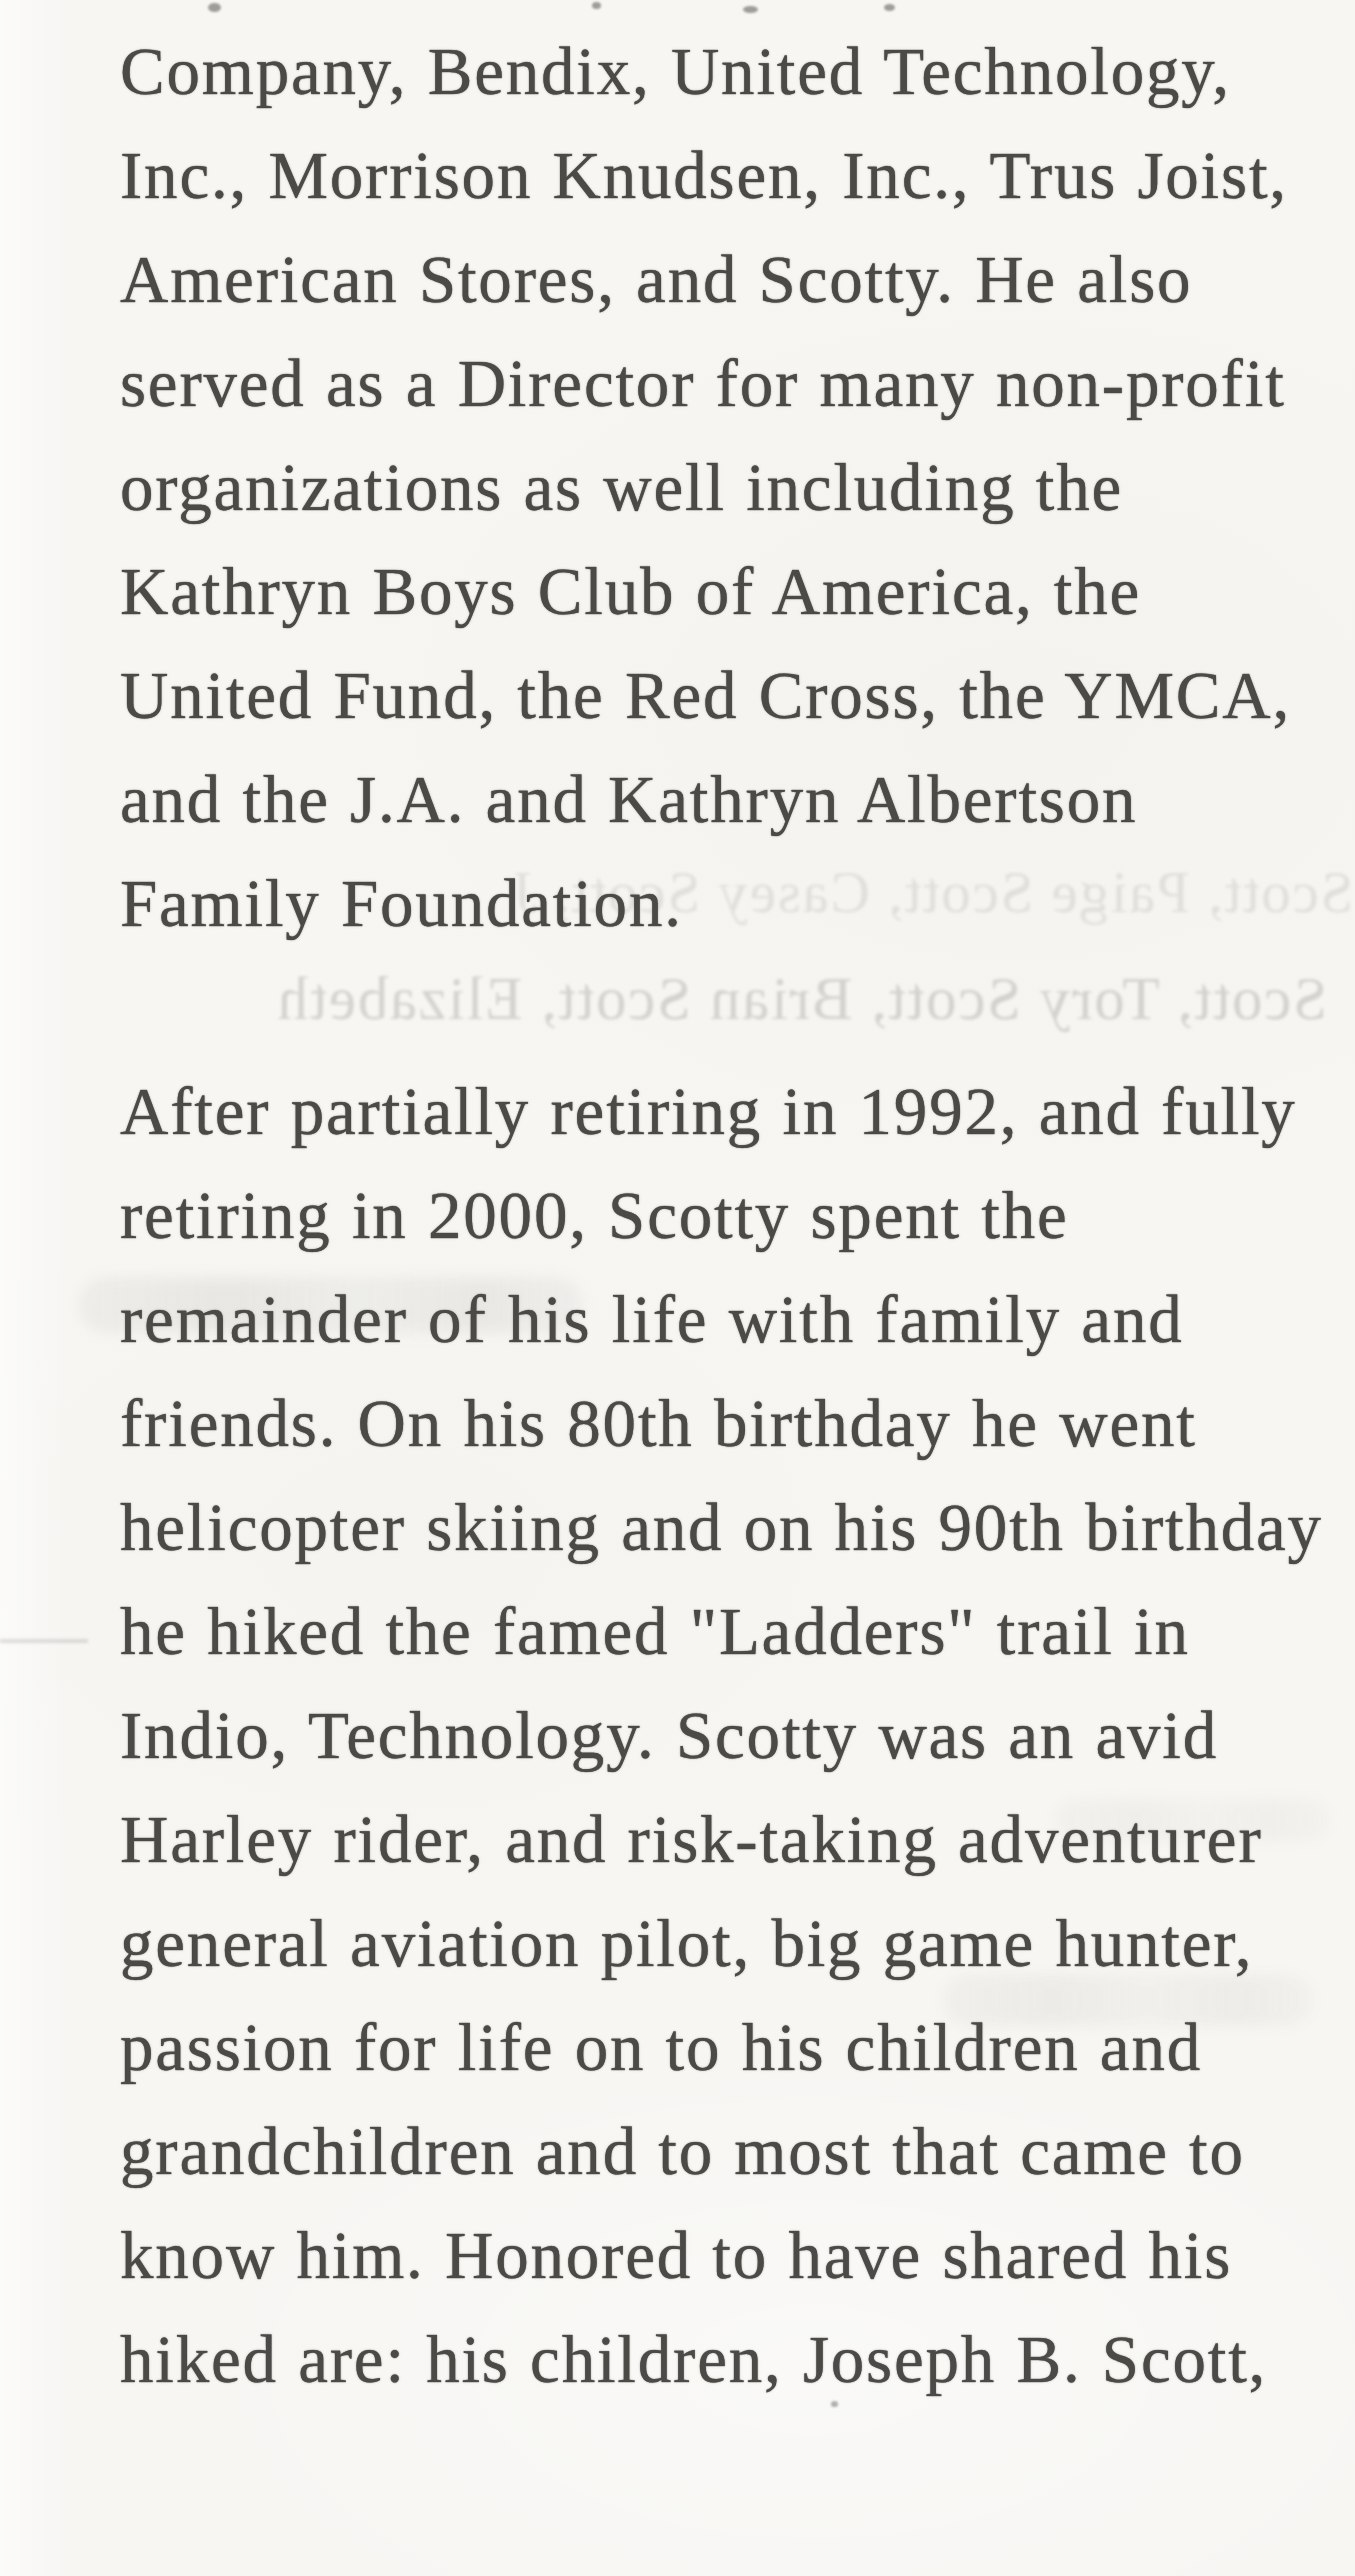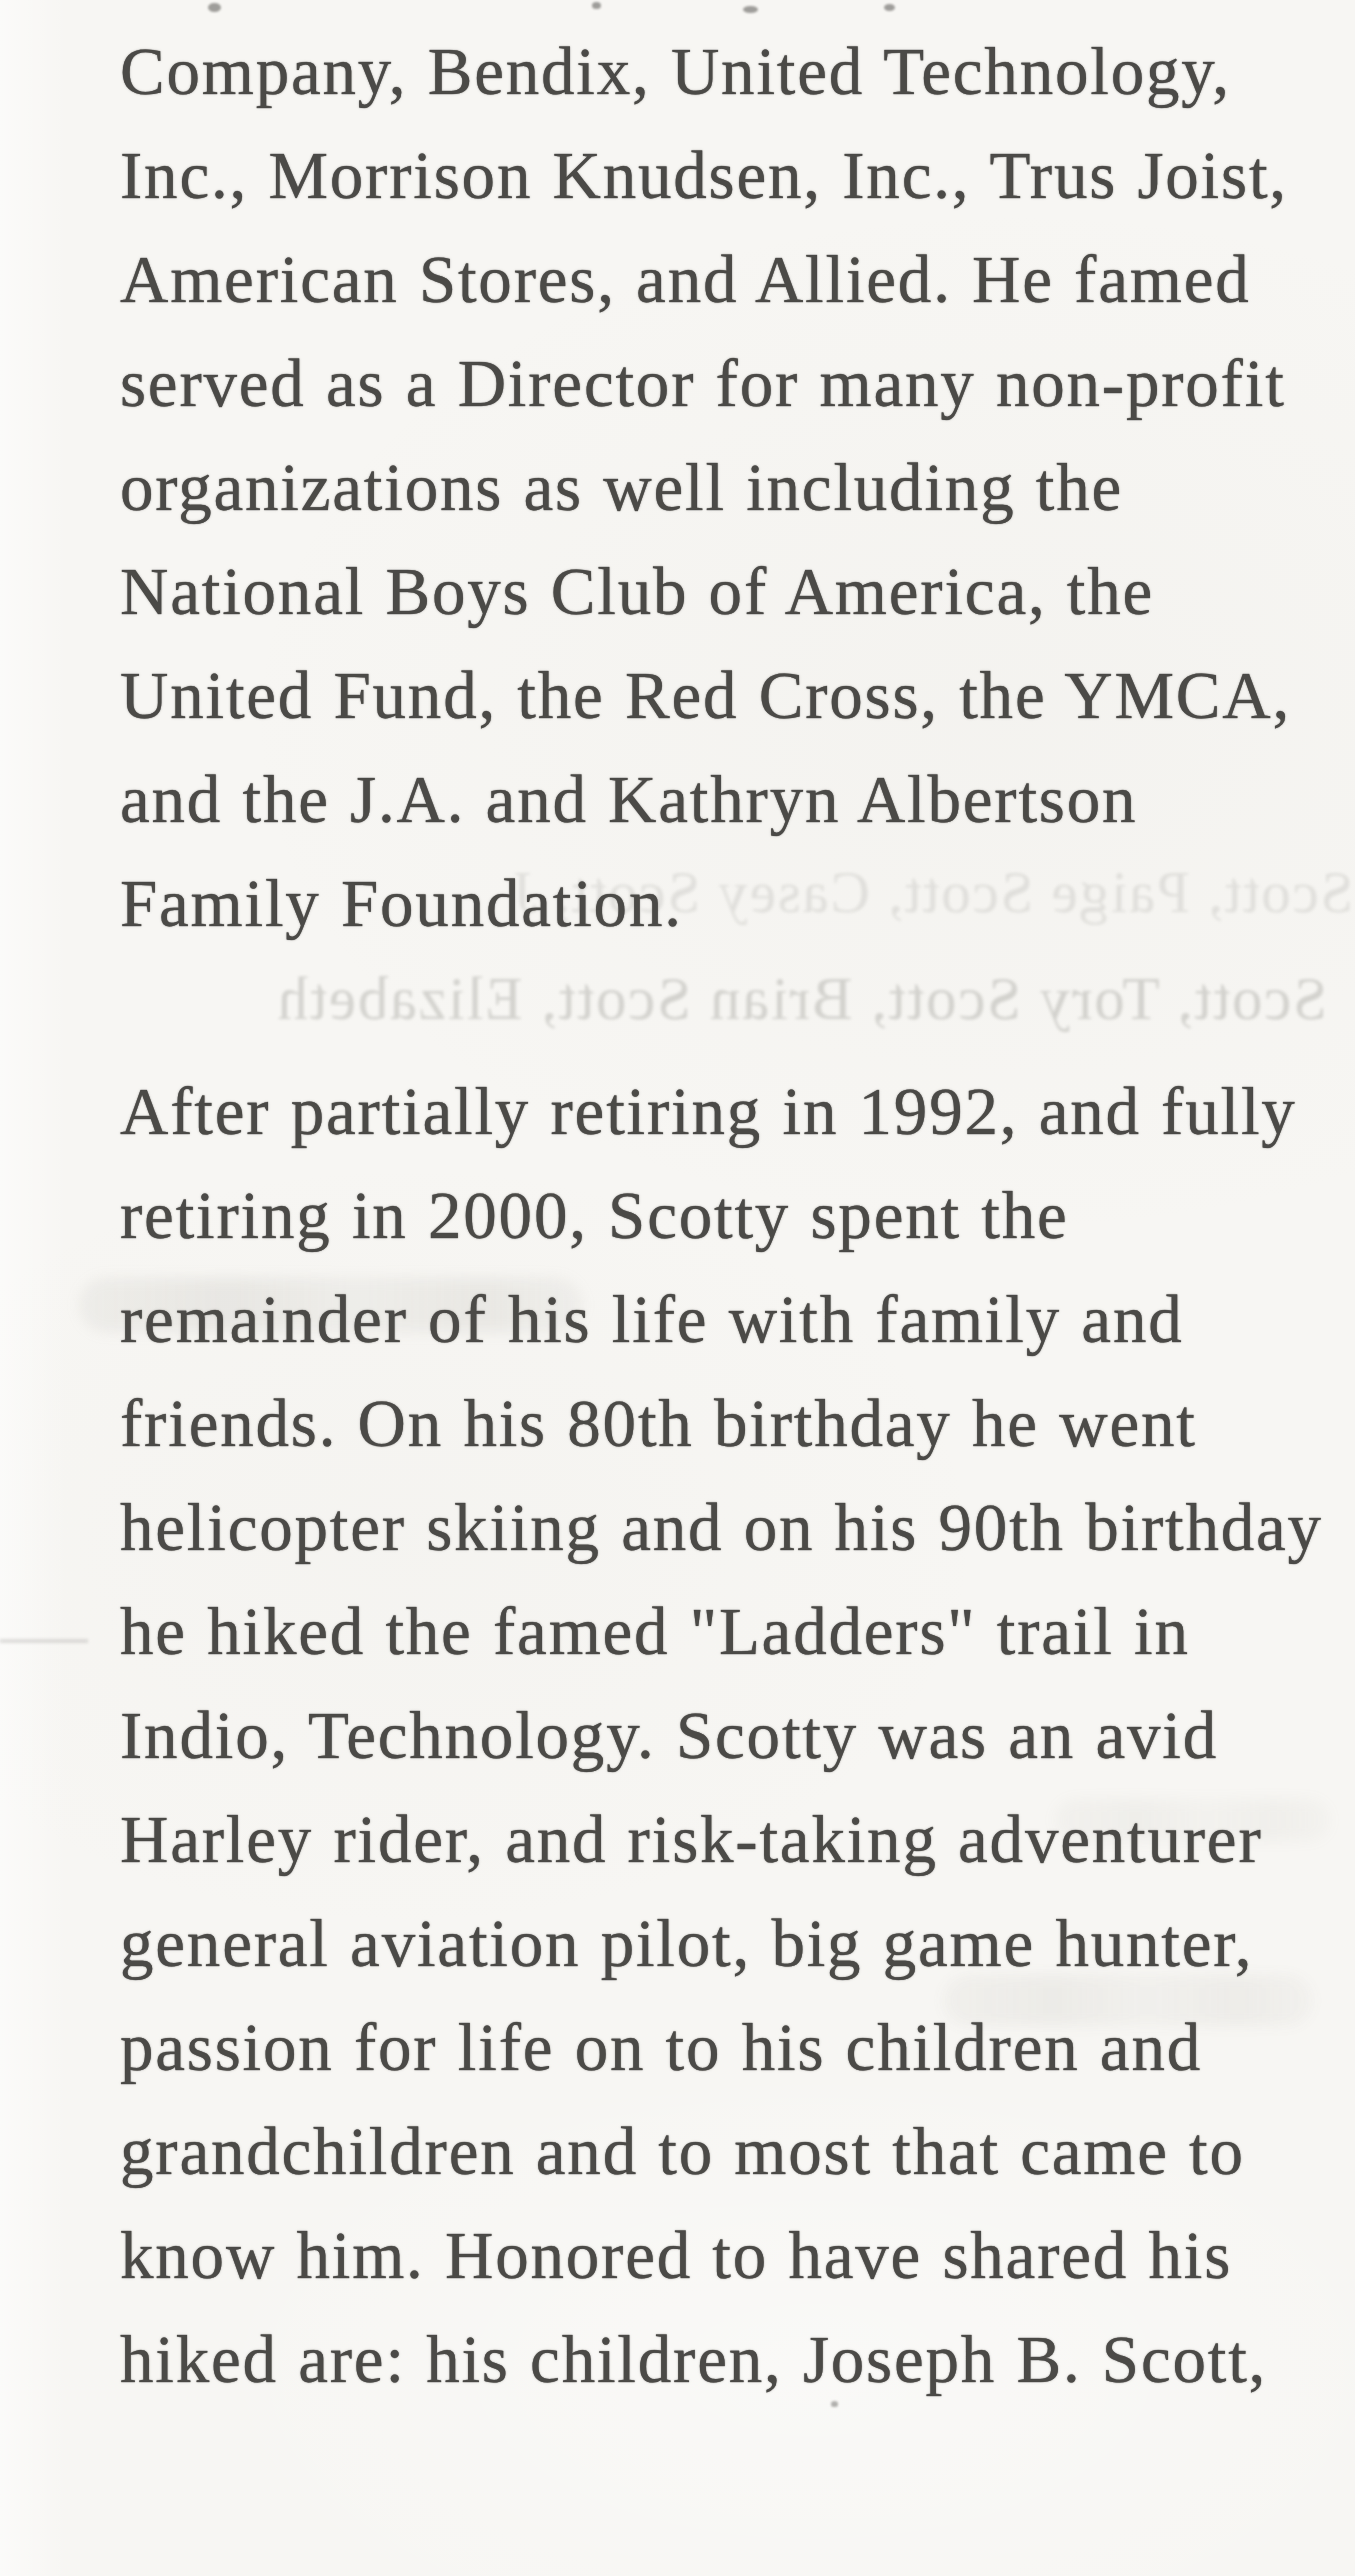--- a/index.html
+++ b/index.html
@@ -98,24 +98,24 @@
 </style>
 </head>
 <body>
 
 <div class="page">
 
   <div class="content">
     <div class="para">
       <div class="tline">Company, Bendix, United Technology,</div>
       <div class="tline">Inc., Morrison Knudsen, Inc., Trus Joist,</div>
-      <div class="tline">American Stores, and Allied. He famed</div>
+      <div class="tline">American Stores, and Scotty. He also</div>
       <div class="tline">served as a Director for many non-profit</div>
       <div class="tline">organizations as well including the</div>
-      <div class="tline">National Boys Club of America, the</div>
+      <div class="tline">Kathryn Boys Club of America, the</div>
       <div class="tline">United Fund, the Red Cross, the YMCA,</div>
       <div class="tline">and the J.A. and Kathryn Albertson</div>
       <div class="tline">Family Foundation.</div>
     </div>
     <div class="para">
       <div class="tline">After partially retiring in 1992, and fully</div>
       <div class="tline">retiring in 2000, Scotty spent the</div>
       <div class="tline">remainder of his life with family and</div>
       <div class="tline">friends. On his 80th birthday he went</div>
       <div class="tline">helicopter skiing and on his 90th birthday</div>

